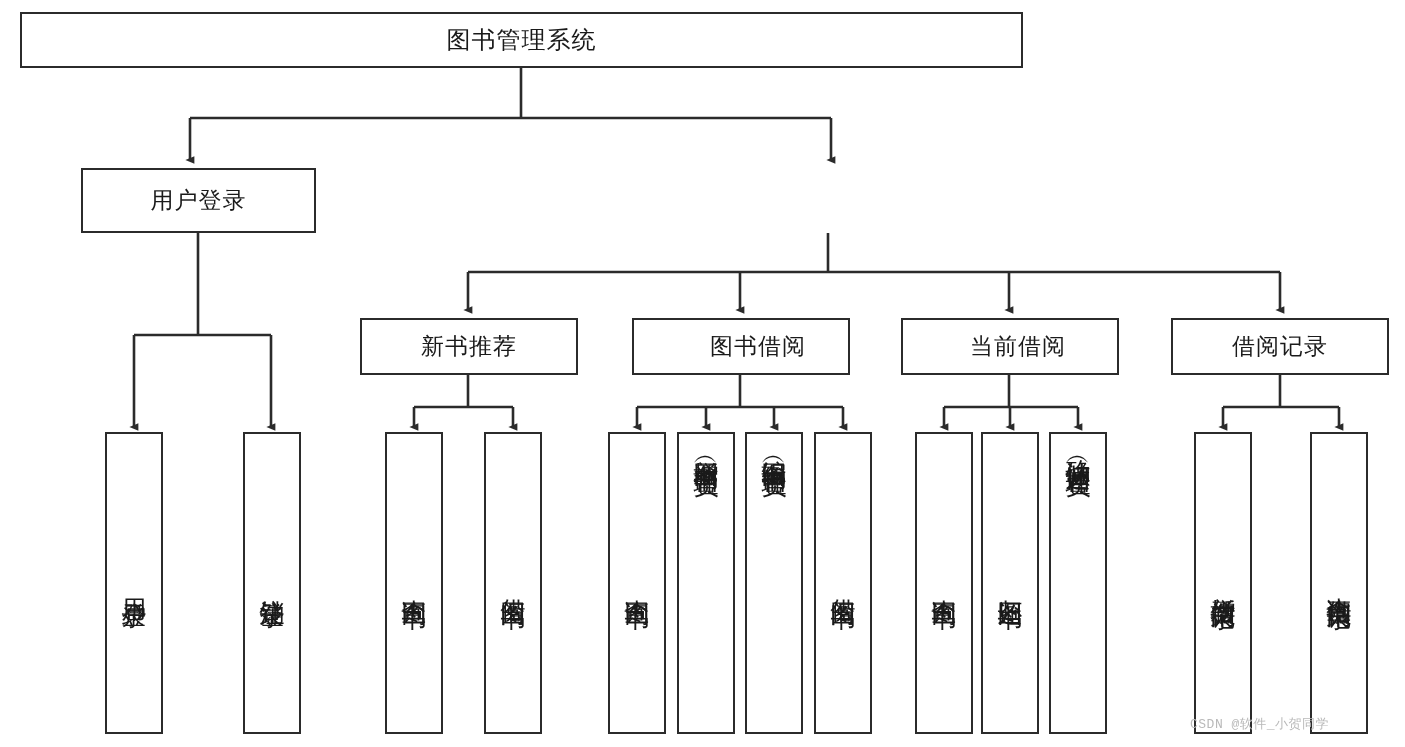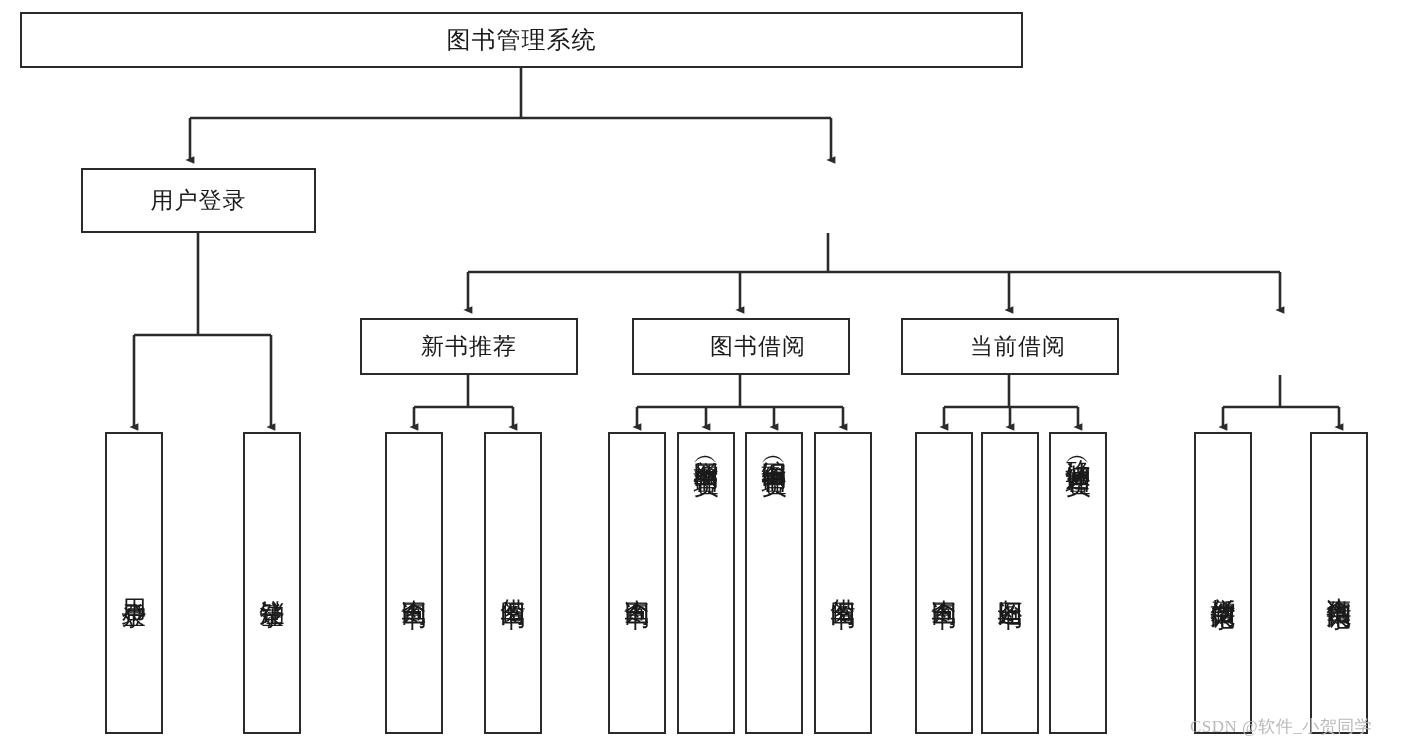--- a/index.html
+++ b/index.html
@@ -63,25 +63,25 @@
     letter-spacing: 2px;
     white-space: nowrap;
   }
   
   .node.v.center {
     align-items: center;
     padding-top: 0;
   }
   .watermark {
     position: absolute;
-    font-size: 17px;
+    font-size: 13px;
     color: #b9b9b9;
     letter-spacing: 0.5px;
     white-space: nowrap;
-    font-family: Liberation Serif, serif;
+    font-family: Liberation Mono, monospace;
   }
 </style>
 </head>
 <body>
 
 <div id="canvas">
 
   <svg id="wires" viewBox="0 0 1405 747">
     <defs>
       <marker id="arrow" markerWidth="10" markerHeight="10" refX="4.2" refY="5" orient="auto" markerUnits="userSpaceOnUse">
@@ -142,20 +142,23 @@
 
   <div class="node h" style="left:360px; top:318px; width:218px; height:57px;">
     <span class="lbl">新书推荐</span>
   </div>
   <div class="node h" style="left:632px; top:318px; width:218px; height:57px;padding-left:34px;">
     <span class="lbl">图书借阅</span>
   </div>
   <div class="node h" style="left:901px; top:318px; width:218px; height:57px;padding-left:16px;">
     <span class="lbl">当前借阅</span>
   </div>
+  <div class="node h" style="left:1171px; top:318px; width:218px; height:57px;">
+    <span class="lbl">借阅记录</span>
+  </div>
 
   <div class="node v center" style="left:105px; top:432px; width:58px; height:302px;">
     <span class="lbl">用户登录</span>
   </div>
   <div class="node v center" style="left:243px; top:432px; width:58px; height:302px;">
     <span class="lbl">注销登录</span>
   </div>
 
   <div class="node v center" style="left:385px; top:432px; width:58px; height:302px;">
     <span class="lbl">查询图书</span>

